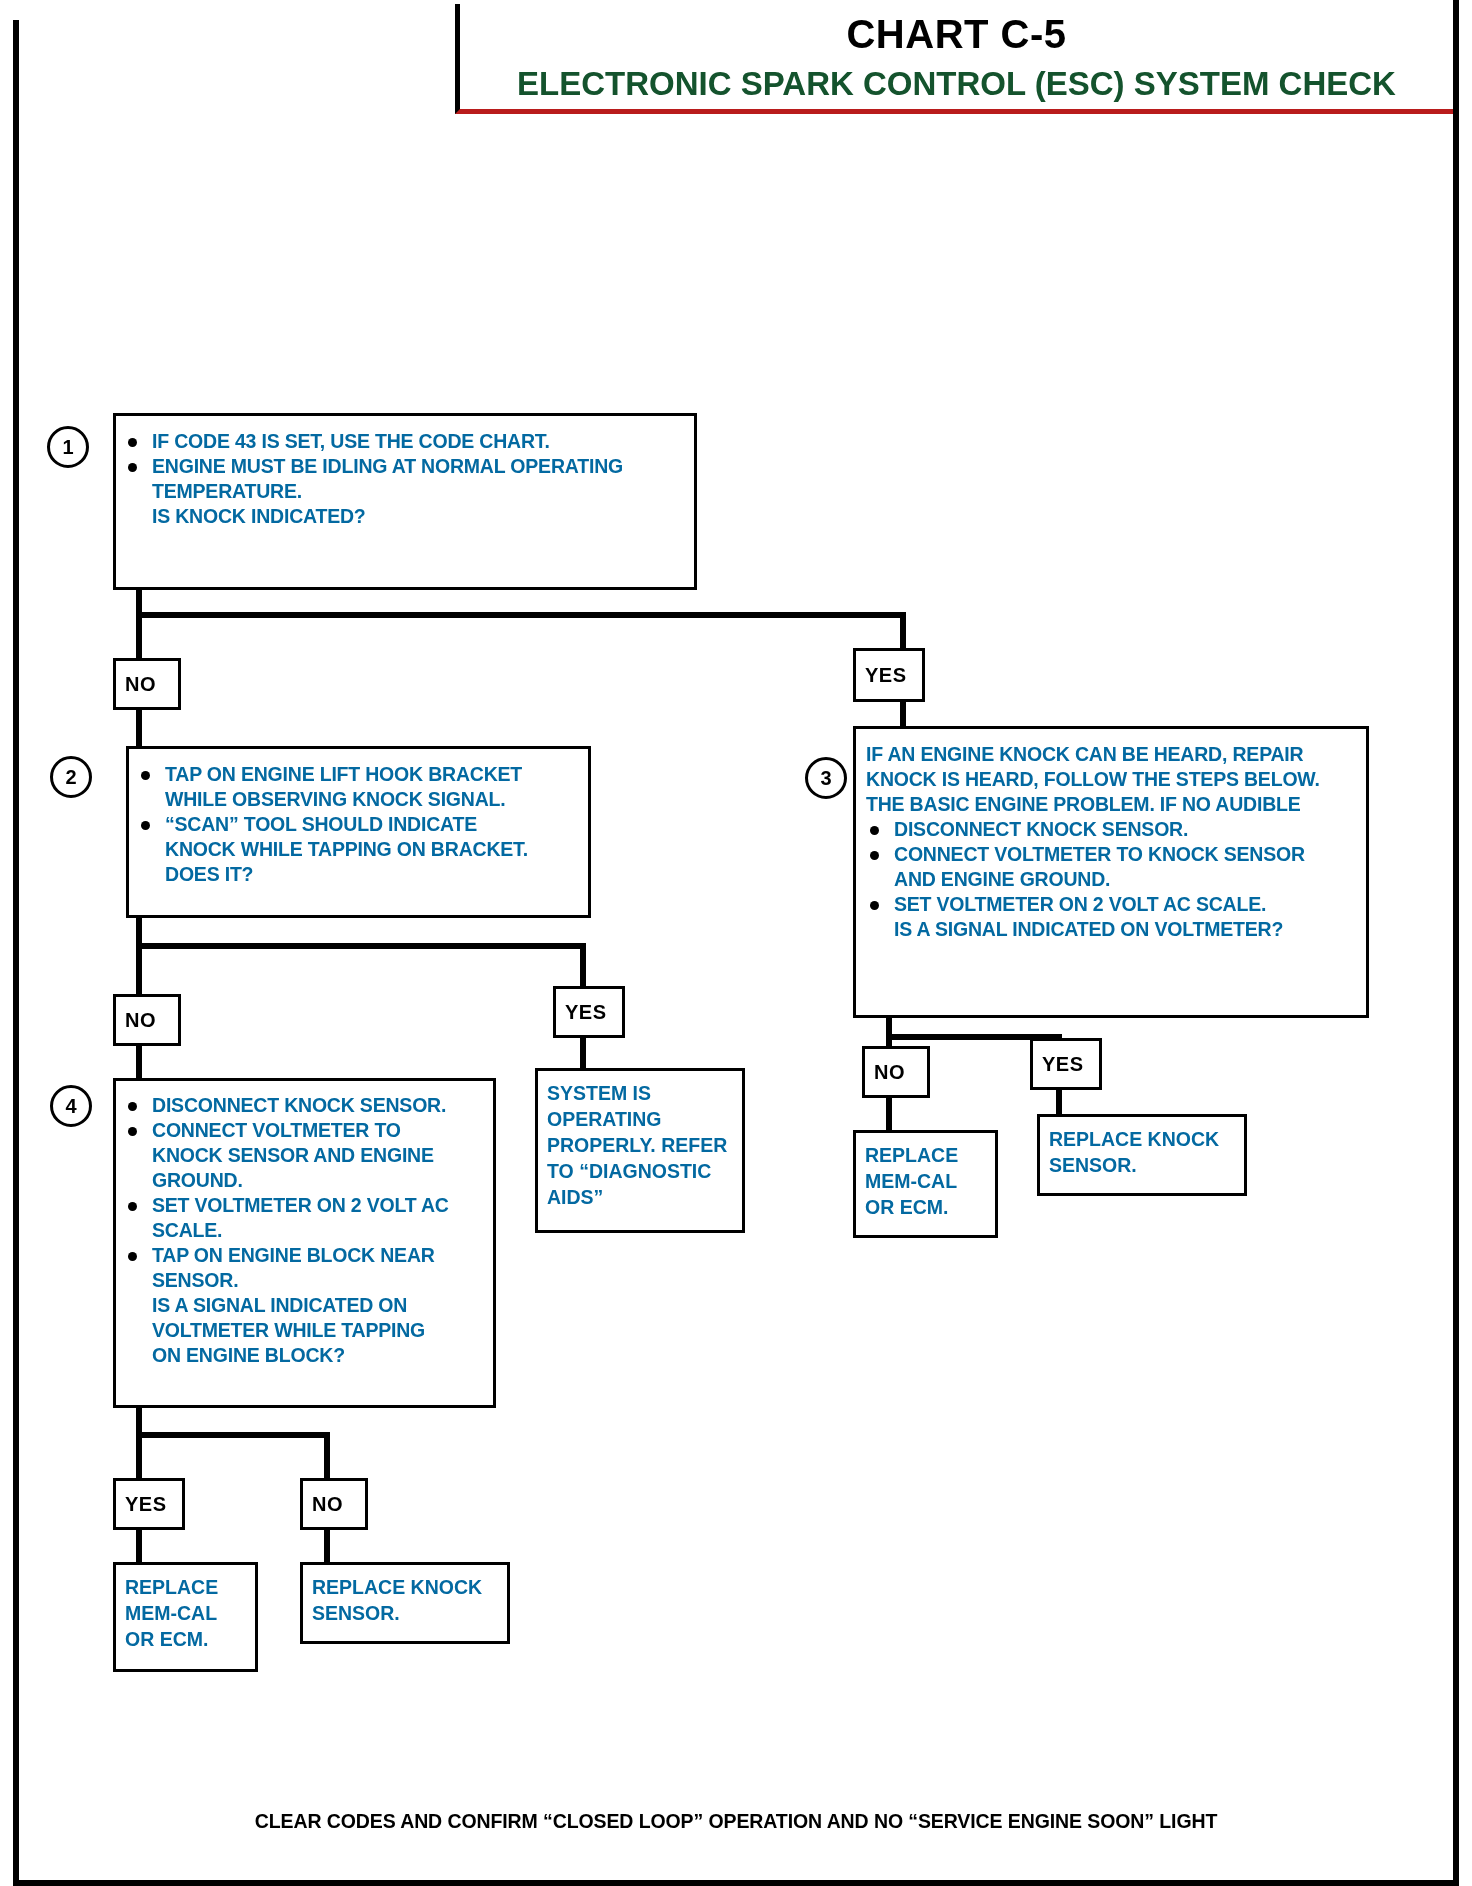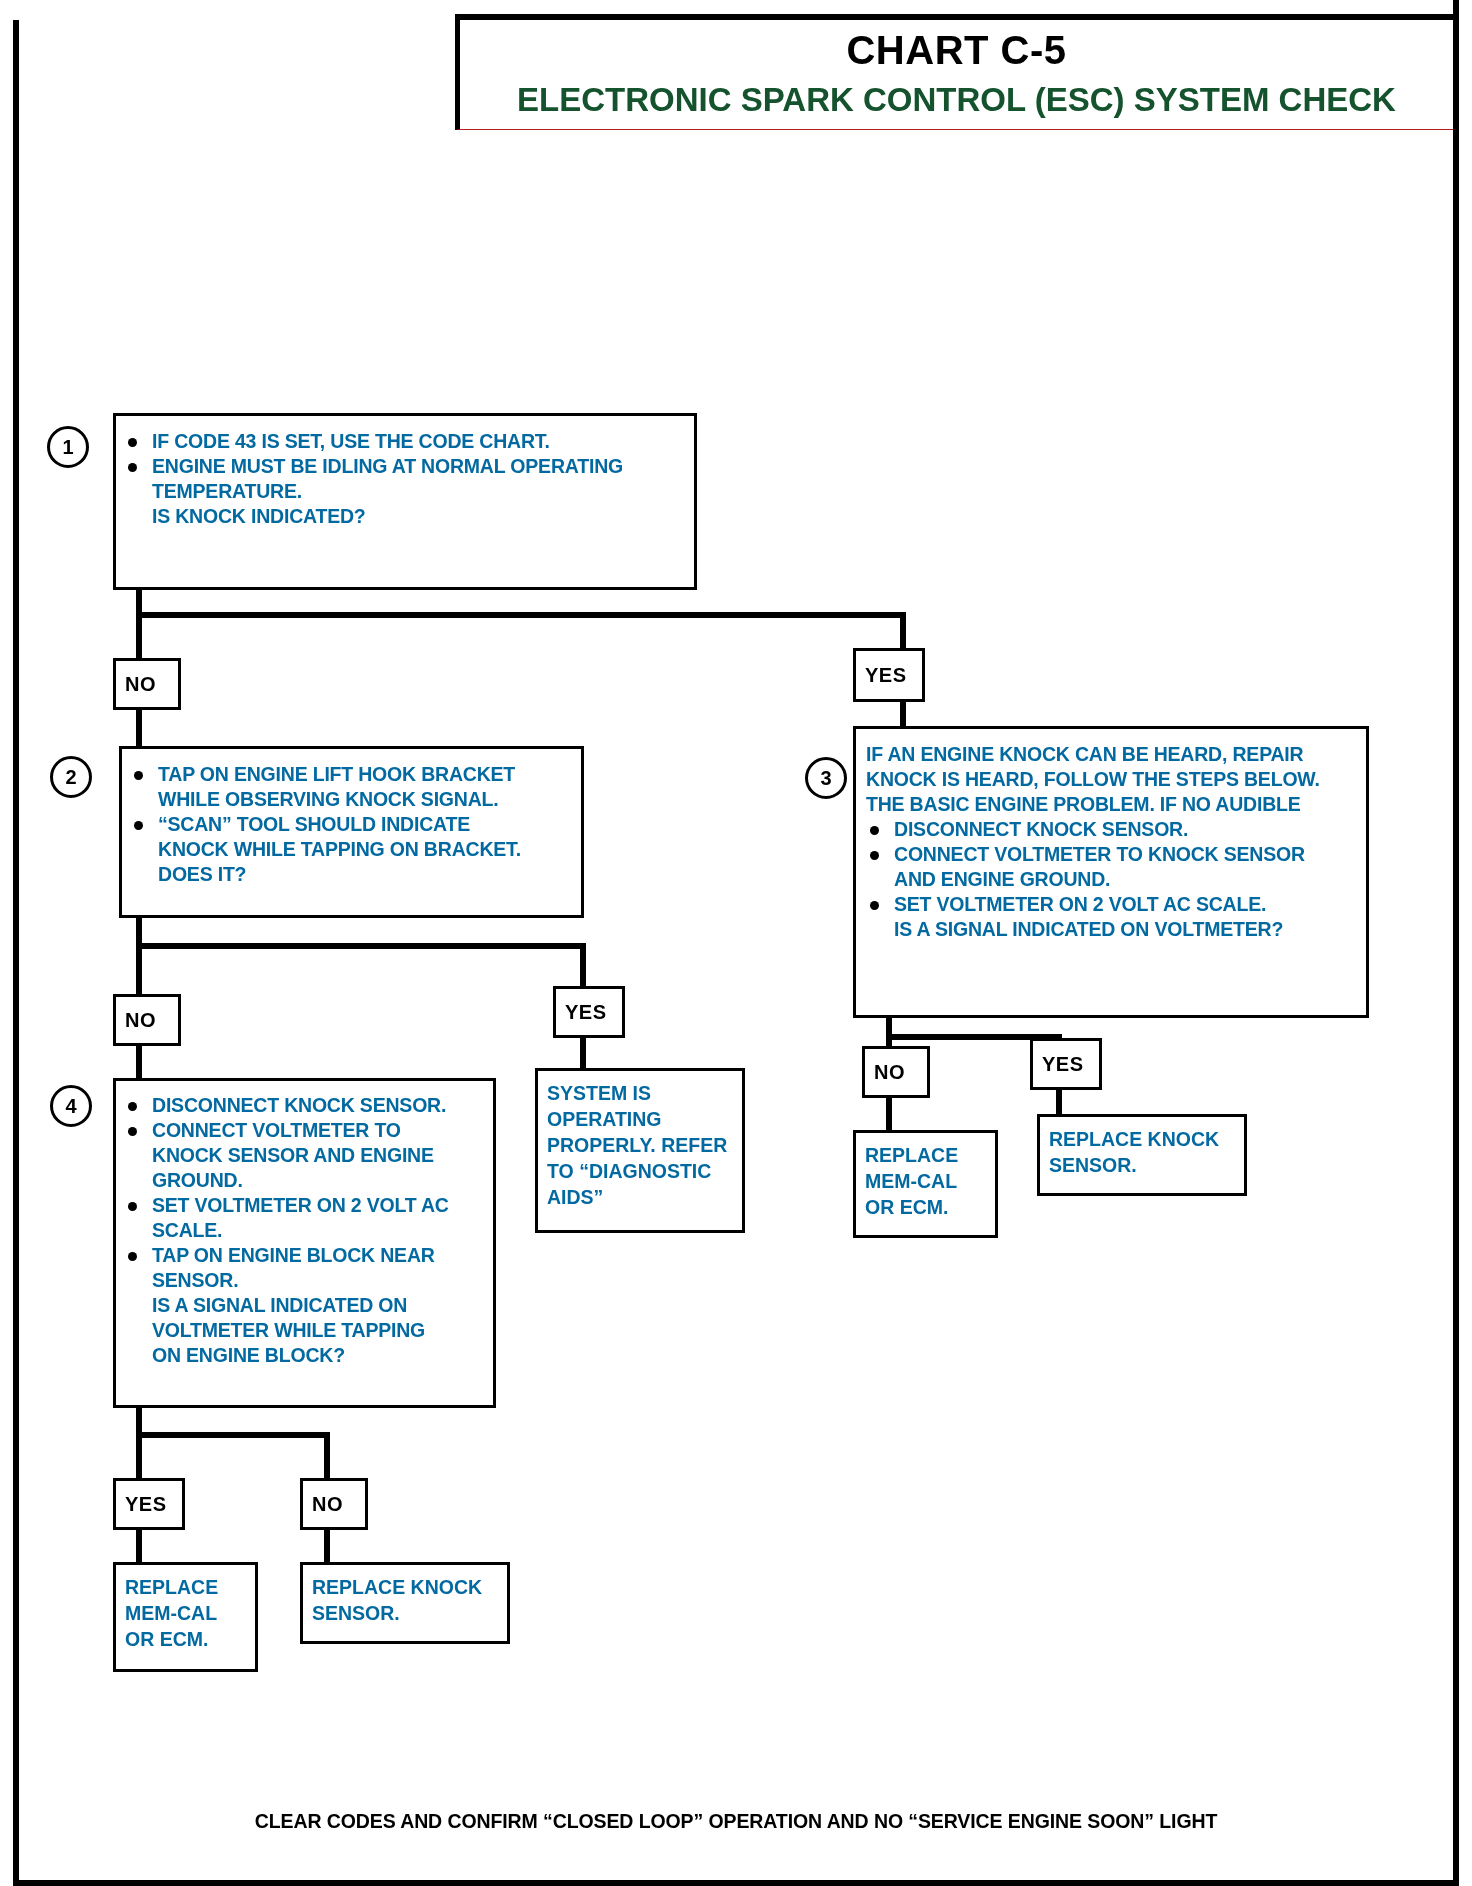--- a/index.html
+++ b/index.html
@@ -40,25 +40,25 @@
   .page-border-top-right {
     position: absolute;
     top: 14px; left: 455px;
     width: 1004px; height: 6px;
     background: #000;
   }
 
   
   .title-block {
     position: absolute;
-    top: 20px; left: 455px;
+    top: 4px; left: 455px;
     width: 998px;
     height: 110px;
     border-left: 5px solid #000;
-    border-bottom: 1px solid #b91c1c;
+    border-bottom: 5px solid #b91c1c;
     box-sizing: border-box;
     text-align: center;
     background: #fff;
   }
   .title-main {
     font-size: 40px;
     font-weight: bold;
     letter-spacing: 0.5px;
     margin-top: 8px;
     color: #000;
@@ -221,21 +221,21 @@
   <div class="vline" style="left:136px; top:612px; height:52px;"></div>
 
   <div class="yn" style="left:113px; top:658px; width:68px; height:52px;">NO</div>
   <div class="vline" style="left:136px; top:708px; height:42px;"></div>
 
   <div class="yn" style="left:853px; top:648px; width:72px; height:54px;">YES</div>
   <div class="vline" style="left:900px; top:700px; height:28px;"></div>
 
   <div class="step-circle" style="left:50px; top:756px;">2</div>
 
-  <div class="box" style="left:119px; top:746px; width:465px; height:172px; padding:13px 6px 0 4px;">
+  <div class="box" style="left:126px; top:746px; width:465px; height:172px; padding:13px 6px 0 4px;">
     <ul class="blist">
       <li class="bulleted">TAP ON ENGINE LIFT HOOK BRACKET</li>
       <li class="nobullet">WHILE OBSERVING KNOCK SIGNAL.</li>
       <li class="bulleted">“SCAN” TOOL SHOULD INDICATE</li>
       <li class="nobullet">KNOCK WHILE TAPPING ON BRACKET.</li>
       <li class="nobullet">DOES IT?</li>
     </ul>
   </div>
 
   <div class="step-circle" style="left:805px; top:757px;">3</div>

